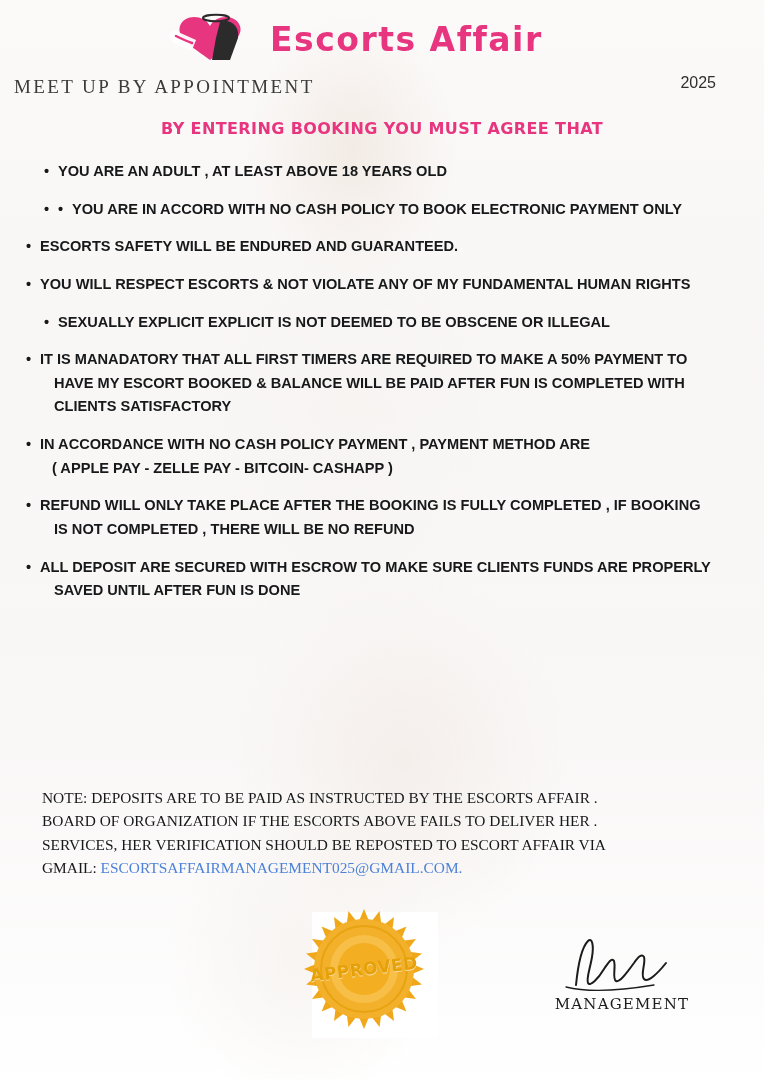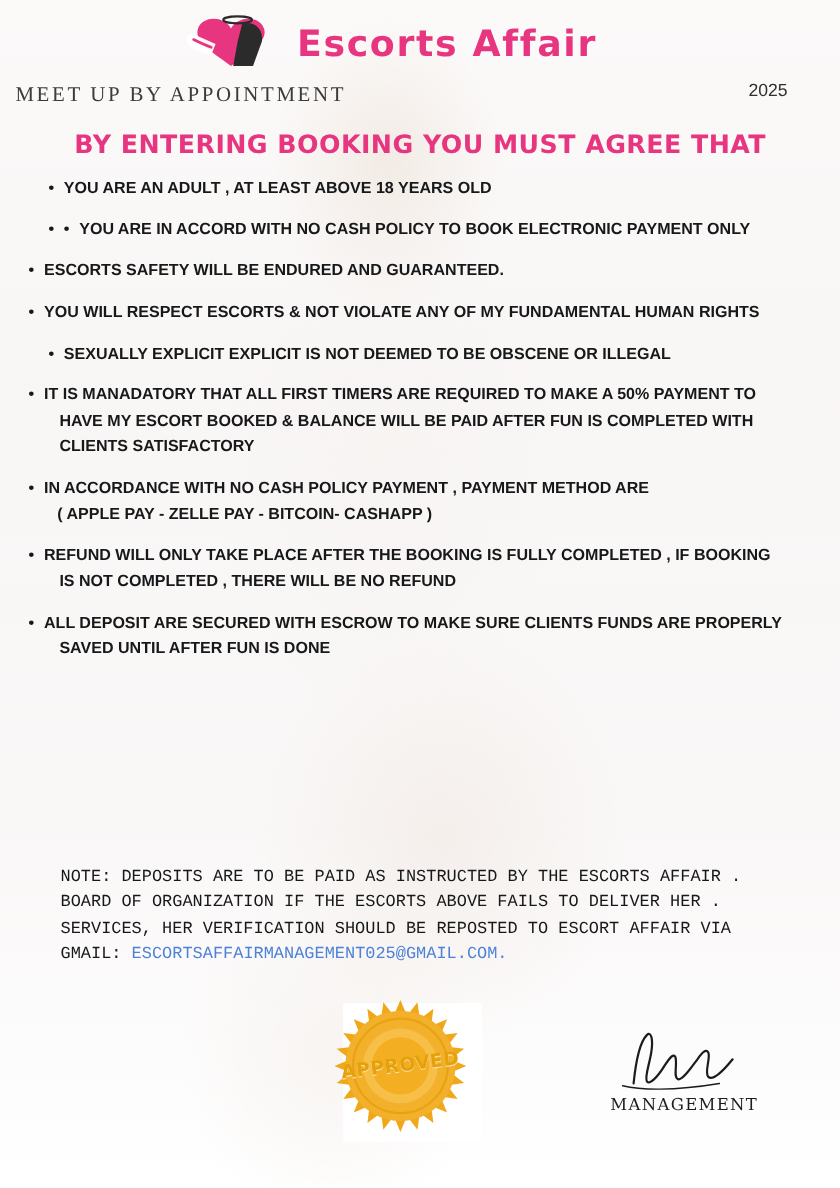--- a/index.html
+++ b/index.html
@@ -91,21 +91,21 @@
 
   
   .agree-heading {
     position: absolute;
     left: 0;
     right: 0;
     top: 119px;
     text-align: center;
     font-family: "DejaVu Sans", sans-serif;
     font-weight: bold;
-    font-size: 23px;
+    font-size: 16px;
     letter-spacing: 0.4px;
     color: #e8357f;
   }
 
   
   .terms {
     position: absolute;
     left: 0;
     right: 0;
     top: 160px;
@@ -135,25 +135,24 @@
     padding-left: 14px;
   }
   .term .line2.nopad { padding-left: 12px; }
 
   
   .note {
     position: absolute;
     left: 42px;
     right: 22px;
     top: 786px;
-    font-family: Liberation Mono, monospace;
+    font-family: Liberation Serif, serif;
     font-size: 15.4px;
     color: #16181a;
     line-height: 1.52;
-    margin-left: 13px;
   }
   .note .email {
     color: #4d82d8;
   }
 
   
   .approved-box {
     position: absolute;
     left: 312px;
     top: 912px;

